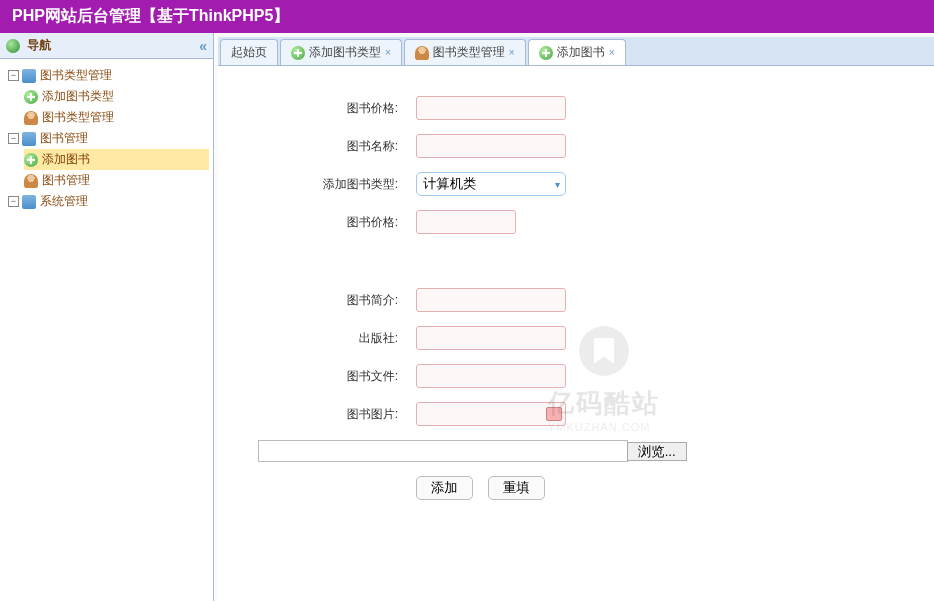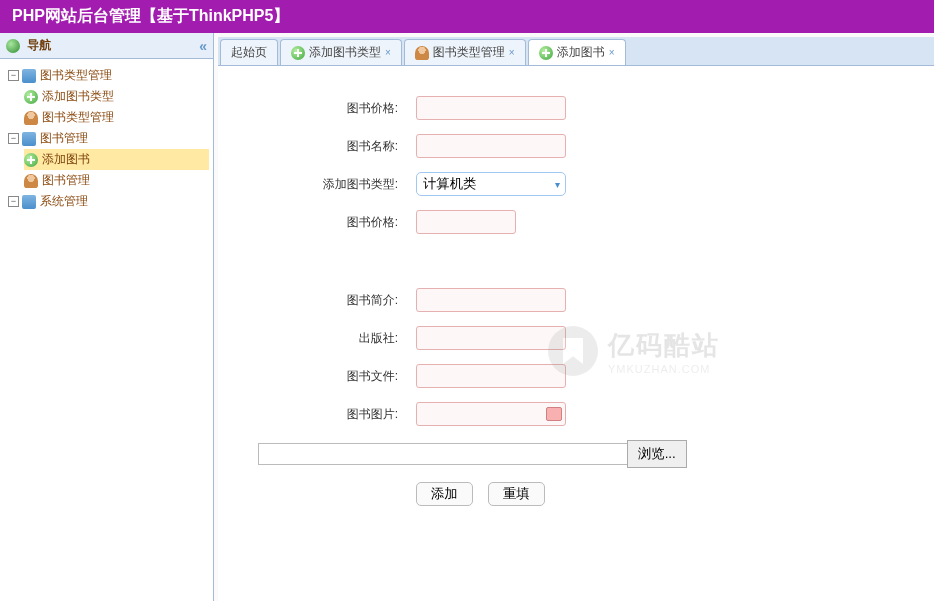--- a/index.html
+++ b/index.html
@@ -43,25 +43,25 @@
 .form-label { width: 140px; text-align: right; margin-right: 18px; color: #333; }
 .form-input { height: 24px; border: 1px solid #e7b0b0; border-radius: 3px; background: #fdf7f7; padding: 0 6px; }
 .form-input.w1 { width: 150px; }
 .form-input.w2 { width: 100px; }
 .form-select { height: 24px; width: 150px; border: 1px solid #a0c8f0; border-radius: 5px; background: #fff; padding: 0 22px 0 6px; appearance: none; position: relative; }
 .select-wrap { position: relative; display: inline-block; }
 .select-arrow { position: absolute; right: 6px; top: 50%; transform: translateY(-50%); color: #4a8fcc; font-size: 10px; pointer-events: none; }
 .date-wrap { position: relative; display: inline-block; }
 .date-icon { position: absolute; right: 4px; top: 50%; transform: translateY(-50%); width: 16px; height: 14px; background: #f8b0b0; border: 1px solid #d08080; border-radius: 2px; }
 .file-row input[type=text] { width: 370px; height: 22px; border: 1px solid #bbb; background: #fff; padding: 0 4px; }
-.browse-btn { height: 28px; padding: 0 10px; background: #efefef; border: 1px solid #aaa; margin-left: -1px; cursor: pointer; }
+.browse-btn { height: 19px; padding: 0 10px; background: #efefef; border: 1px solid #aaa; margin-left: -1px; cursor: pointer; }
 .btn-row { margin-left: 158px; margin-top: 10px; }
 .btn { height: 24px; padding: 0 14px; background: #fafafa; border: 1px solid #bbb; border-radius: 5px; cursor: pointer; margin-right: 12px; }
 
-.watermark { position: absolute; top: 260px; left: 330px; opacity: 0.15; display: flex; align-items: center; gap: 10px; pointer-events: none; }
+.watermark { position: absolute; top: 260px; left: 330px; opacity: 0.15; display: flex; align-items: center; gap: 10px; pointer-events: none; flex-direction: column; }
 .watermark-logo { width: 50px; height: 50px; border-radius: 50%; background: #888; display: flex; align-items: center; justify-content: center; }
 .watermark-logo-inner { width: 20px; height: 26px; background: #fff; clip-path: polygon(0 0, 100% 0, 100% 100%, 50% 70%, 0 100%); }
 .watermark-text { display: flex; flex-direction: column; }
 .watermark-text .cn { font-size: 26px; font-weight: bold; color: #555; letter-spacing: 2px; }
 .watermark-text .en { font-size: 11px; color: #888; letter-spacing: 1px; }
 </style>
 </head>
 <body>
 
 <div class="topbar">

